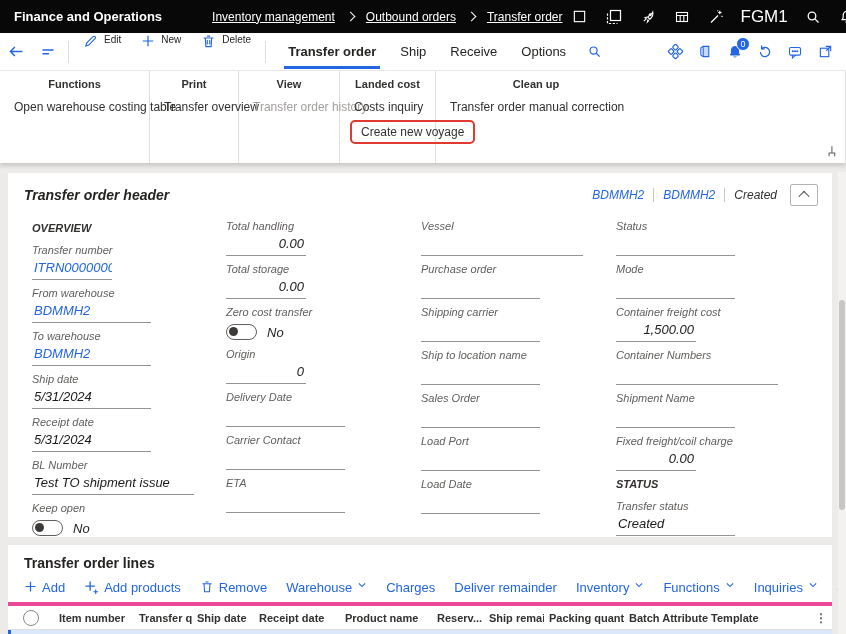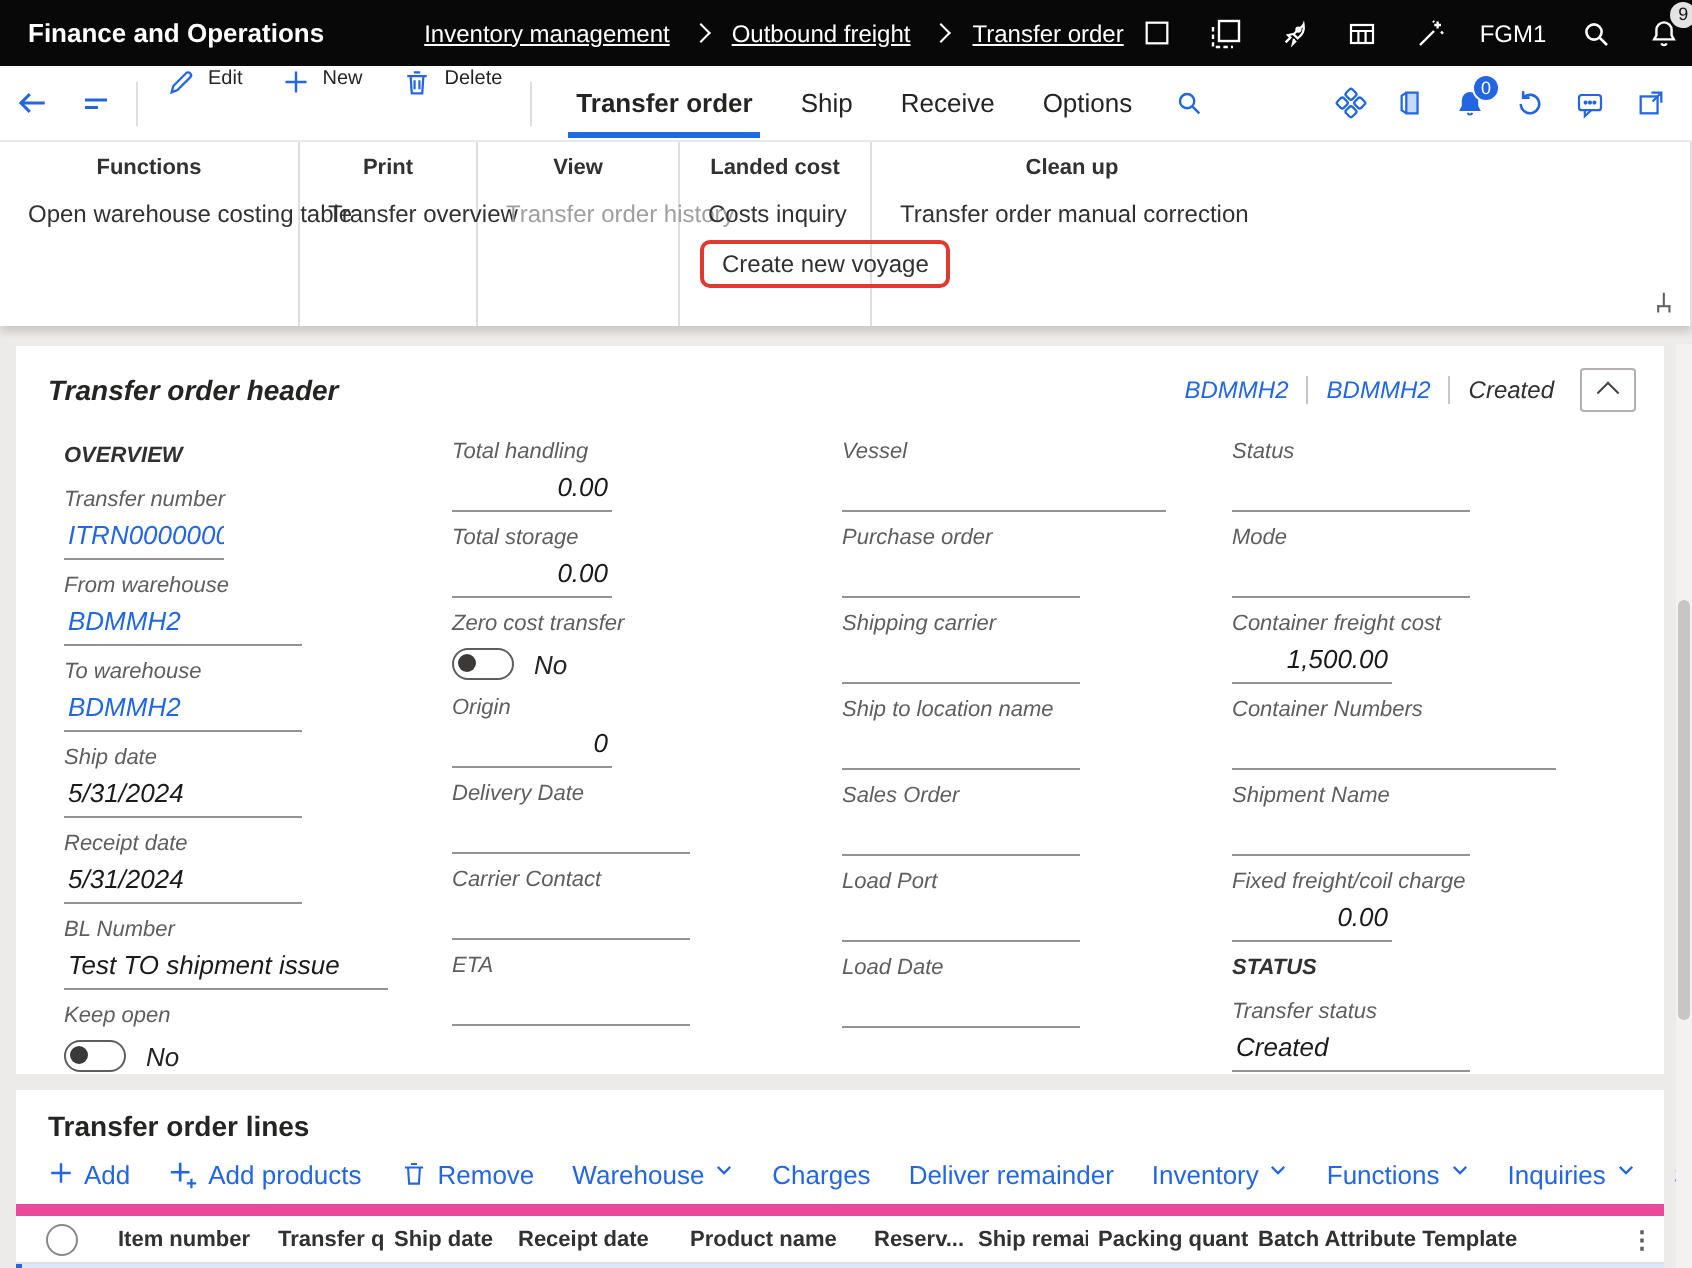--- a/index.html
+++ b/index.html
@@ -9,21 +9,21 @@
   
   .topbar{height:33px;background:#080808;display:flex;align-items:center;color:#fff;}
   .app-title{font-size:13px;font-weight:bold;padding:0 26px 0 14px;white-space:nowrap;}
   .tb-sep{width:1px;height:33px;background:#3a3a3a;}
   .breadcrumb{display:flex;align-items:center;font-size:12px;margin-left:24px;white-space:nowrap;}
   .crumb{cursor:pointer;text-decoration:underline;}
   .bc-chev{width:6px;height:6px;border-top:1.3px solid #fff;border-right:1.3px solid #fff;
            transform:rotate(45deg);margin:0 12px;display:inline-block;}
   .tb-right{margin-left:auto;display:flex;align-items:center;height:33px;}
   .tb-ic{width:34px;height:33px;display:flex;align-items:center;justify-content:center;position:relative;cursor:pointer;}
-  .env{font-size:12px;padding:0 8px;cursor:pointer;text-align:right;}
+  .env{font-size:17px;padding:0 8px;cursor:pointer;text-align:right;}
   .badge9{position:absolute;top:1px;right:1px;background:#e3e3e3;color:#111;border-radius:50%;
           font-size:9px;width:13px;height:13px;line-height:13px;text-align:center;}
   
   .actionbar{height:37px;background:#fff;display:flex;align-items:center;border-bottom:1px solid #eceae8;position:relative;}
   .ab-ic{width:32px;height:36px;display:flex;align-items:center;justify-content:center;cursor:pointer;}
   .ab-sep{width:1px;height:22px;background:#e1dfdd;margin:0 4px;}
   .cmd{display:flex;gap:6px;font-size:10px;color:#252423;padding:0 10px;height:36px;cursor:pointer;}
   .tabstrip{display:flex;align-items:center;height:37px;margin-left:6px;}
   .tab{font-size:13px;padding:0 12px;height:34px;line-height:34px;cursor:pointer;position:relative;}
   .tab.active{font-weight:bold;}
@@ -68,21 +68,21 @@
   .fval.link{color:#2266E3;cursor:pointer;}
   .trow{display:flex;align-items:center;gap:10px;margin-top:4px;height:18px;}
   .pill{width:29px;height:14px;border:1px solid #605e5c;border-radius:8px;position:relative;display:inline-block;cursor:pointer;background:#fff;}
   .knob{position:absolute;left:2px;top:2px;width:9px;height:9px;border-radius:50%;background:#3b3a39;}
   .tstate{font-size:13px;color:#252423;}
   
   .ltoolbar{display:flex;align-items:center;gap:19px;padding:9px 0 7px 16px;font-size:13px;color:#2266E3;}
   .tbtn{display:flex;align-items:flex-start;gap:5px;cursor:pointer;white-space:nowrap;}
   .lrow{display:grid;grid-template-columns:46px 80px 58px 62px 86px 92px 52px 60px 80px 1fr 22px;
         align-items:center;font-size:12px;}
-  .lhead{height:23px;border-top:6px solid #ec4899;border-bottom:1px solid #e1dfdd;font-size:11px;font-weight:bold;color:#323130;}
+  .lhead{height:23px;border-top:4px solid #ec4899;border-bottom:1px solid #e1dfdd;font-size:11px;font-weight:bold;color:#323130;}
   .cell{padding:0 5px;white-space:nowrap;overflow:hidden;}
   .cell.r{text-align:right;}
   .cell.c{text-align:center;}
   .circ{width:14px;height:14px;border:1px solid #8a8886;border-radius:50%;margin:0 auto;cursor:pointer;background:#fff;}
   .drow{height:24px;background:#dbe8fb;position:relative;cursor:pointer;}
   .selbar{position:absolute;left:0;top:0;bottom:0;width:3px;background:#2266E3;}
   .dots{color:#605e5c;font-size:12px;text-align:center;cursor:pointer;}
   .cell .link{color:#2266E3;}
   
   .pg-scroll{position:absolute;right:0;top:172px;bottom:0;width:8px;background:#f3f2f1;}
@@ -90,21 +90,21 @@
 </style>
 </head>
 <body>
 
 <div class="topbar">
   <div class="app-title">Finance and Operations</div>
   <div class="tb-sep"></div>
   <div class="breadcrumb">
       <div class="crumb">Inventory management</div>
       <div class="bc-chev"></div>
-      <div class="crumb">Outbound freight</div>
+      <div class="crumb">Outbound orders</div>
       <div class="bc-chev"></div>
       <div class="crumb">Transfer order</div>
     </div>
   <div class="tb-right">
     <div class="tb-ic">
       <svg width="15" height="15" viewBox="0 0 16 16" fill="none" stroke="#fff" stroke-width="1.2">
           <rect x="2.5" y="2.5" width="11" height="11"></rect>
         </svg>
     </div>
     <div class="tb-ic">

